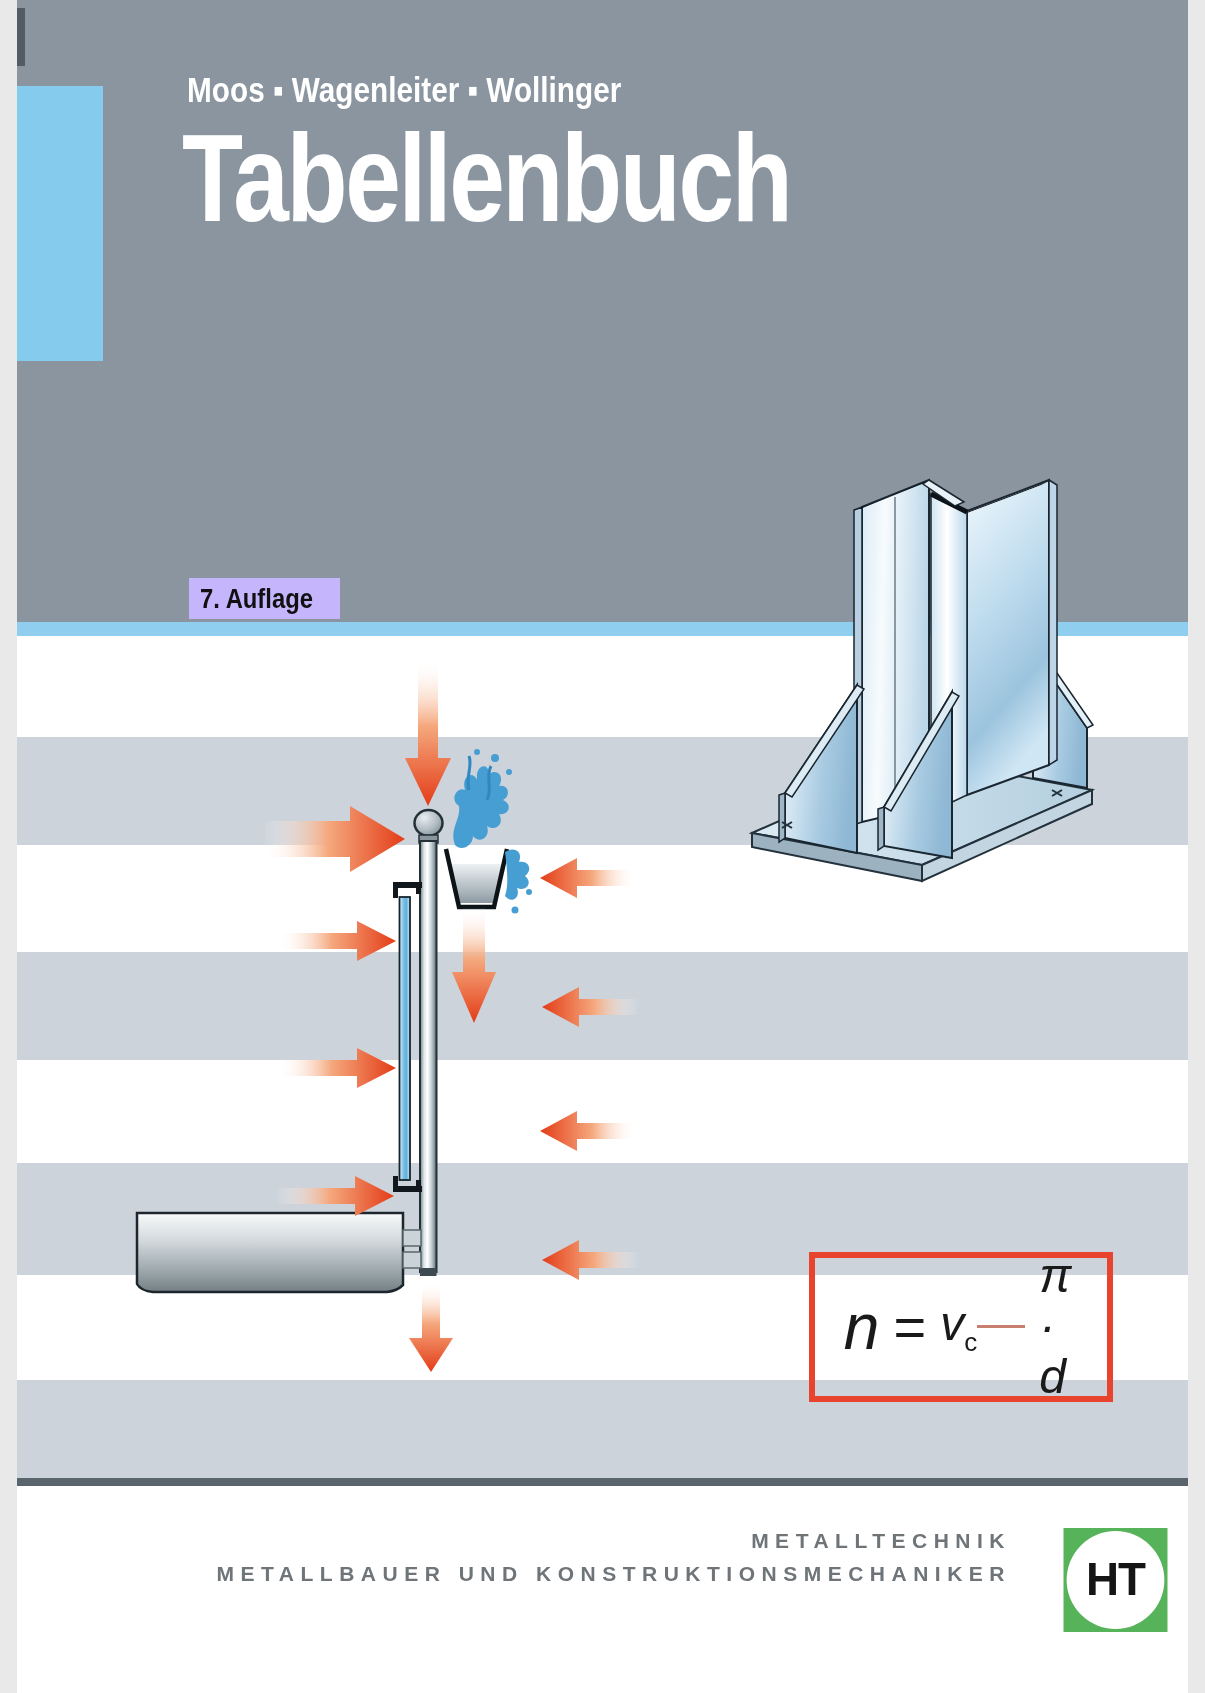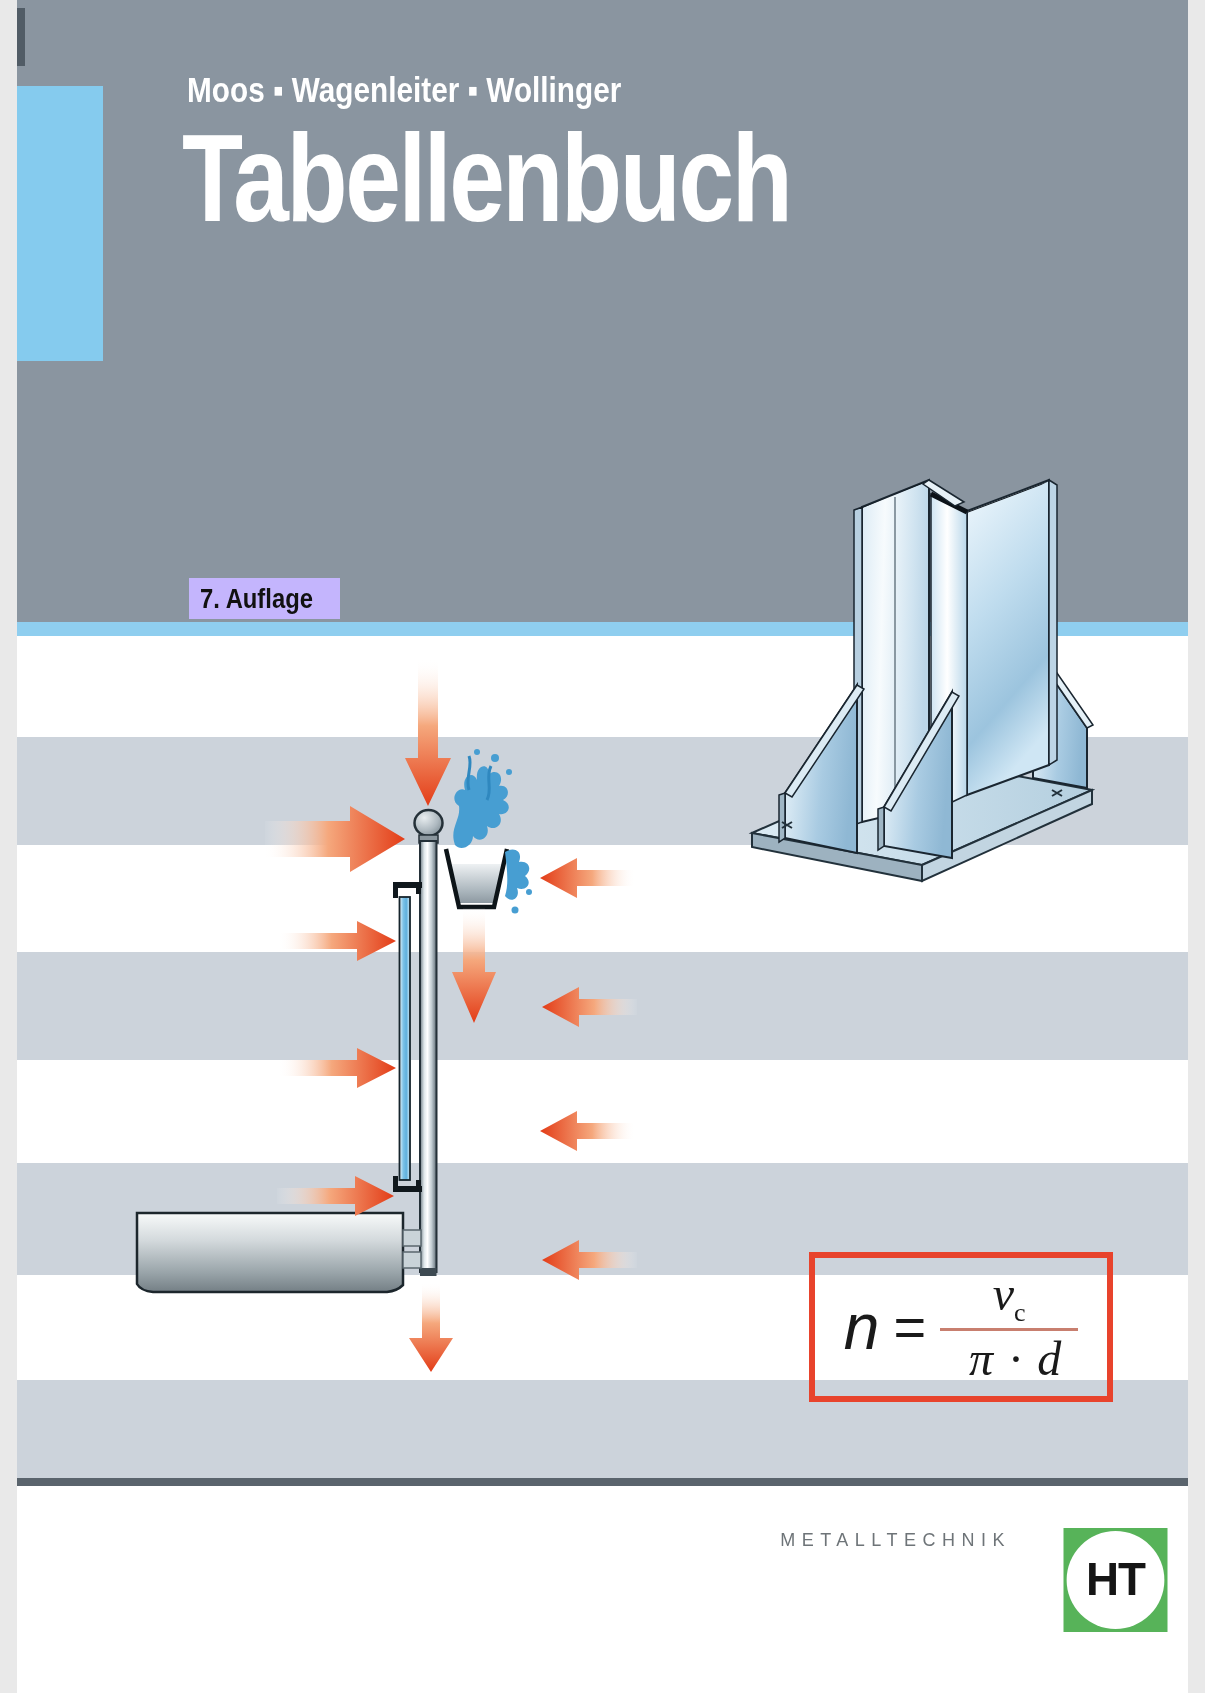--- a/index.html
+++ b/index.html
@@ -45,30 +45,30 @@
   .illus{position:absolute;left:0;top:0;width:1205px;height:1693px;pointer-events:none;}
 
   
   .formula-box{
     position:absolute;left:792px;top:1252px;width:304px;height:150px;box-sizing:border-box;
     border:6px solid var(--formula_box_red,#e8432c);
     display:flex;align-items:center;justify-content:center;gap:12px;color:#1a1a1a;
   }
   .formula-box .lhs{font-style:italic;font-size:64px;line-height:1;}
   .formula-box .eq{font-size:56px;line-height:1;font-style:normal;padding:0 2px;}
-  .frac{display:flex;flex-direction:column;align-items:center;width:138px;font-family:Liberation Serif, serif;}
+  .frac{display:flex;flex-direction:row;align-items:center;width:138px;}
   .frac .num{font-style:italic;font-size:48px;line-height:1.05;}
   .frac .num sub{font-size:26px;font-style:normal;}
   .frac .bar{width:100%;height:3px;background:#c87f6f;margin:2px 0 3px 0;}
   .frac .den{font-style:italic;font-size:48px;line-height:1.05;letter-spacing:2px;margin-left:14px;}
 
   
   .footer-series{
     position:absolute;right:183px;top:1524px;text-align:right;color:var(--footer_text_gray,#6e7478);
-    font-weight:normal;font-size:18px;line-height:33px;letter-spacing:6.5px;margin-right:-6px;white-space:nowrap;
+    font-weight:bold;font-size:21px;line-height:33px;letter-spacing:6.5px;margin-right:-6px;white-space:nowrap;
   }
   .logo{position:absolute;left:1045px;top:1528px;width:107px;height:104px;}
 </style>
 </head>
 <body>
 
 <div class="cover">
 
   <div class="band header-band"></div>
   <div class="band blue-band"></div>
@@ -263,20 +263,21 @@
     <span class="eq">=</span>
     <span class="frac">
       <span class="num"><span>v</span><sub>c</sub></span>
       <span class="bar"></span>
       <span class="den">π · d</span>
     </span>
   </div>
 
   <div class="footer-series">
     <div>METALLTECHNIK</div>
+    <div>METALLBAUER UND KONSTRUKTIONSMECHANIKER</div>
   </div>
   <svg class="logo" viewBox="0 0 100 100">
     <rect x="0" y="0" width="100" height="100" fill="#57b359"></rect>
     <circle cx="50" cy="50" r="47" fill="#ffffff"></circle>
     <text x="50" y="64" text-anchor="middle" font-family="Liberation Sans, sans-serif" font-size="44" font-weight="bold" letter-spacing="-1" fill="#151515">HT</text>
   </svg>
 
 </div>
 
 </body></html>

